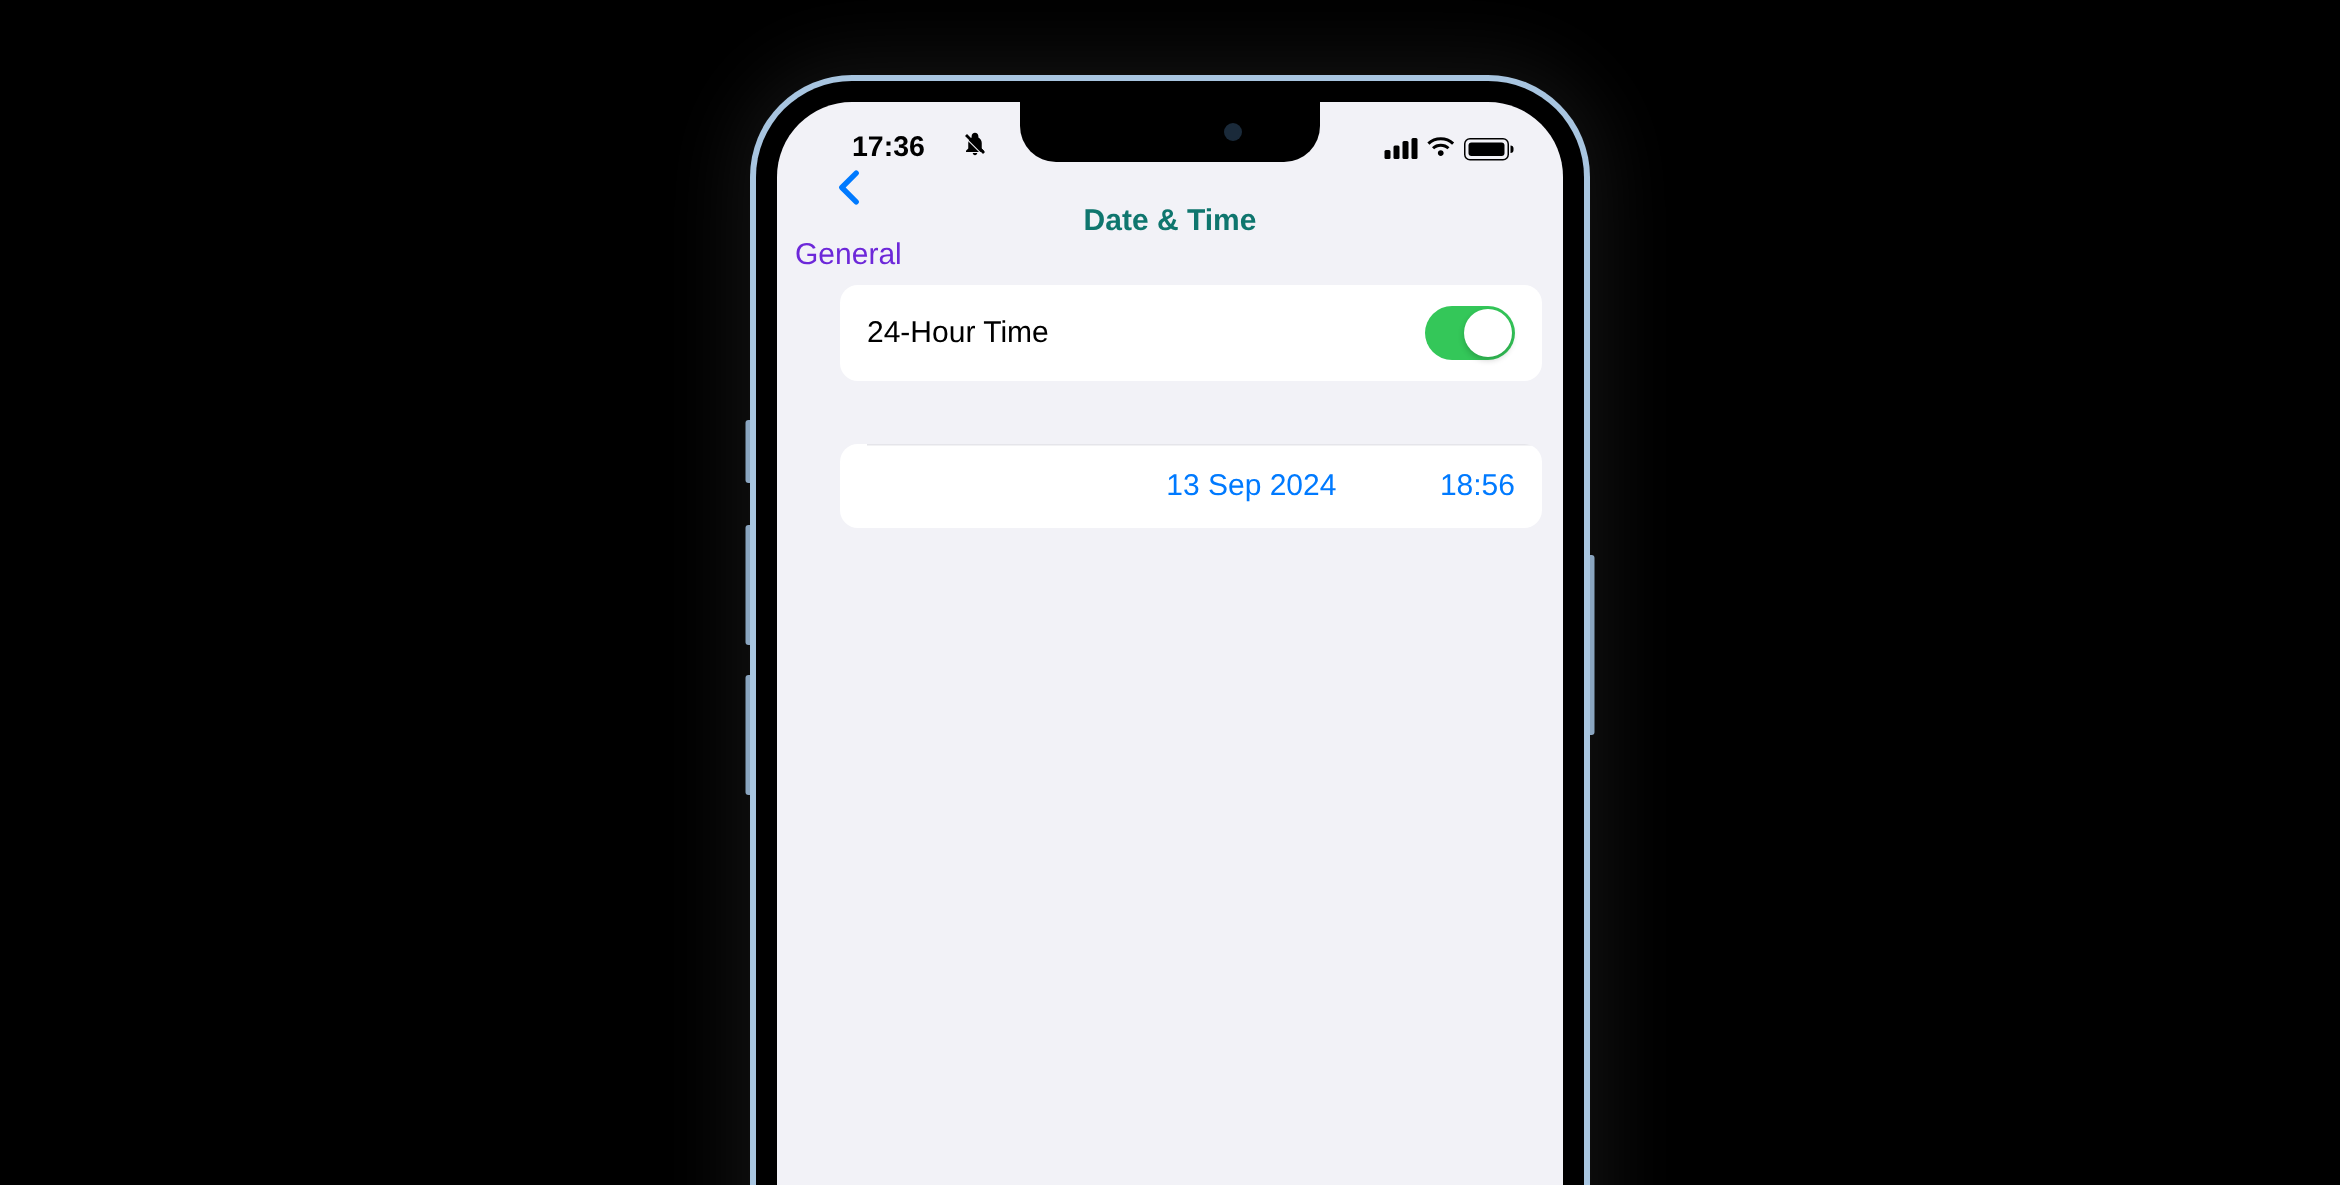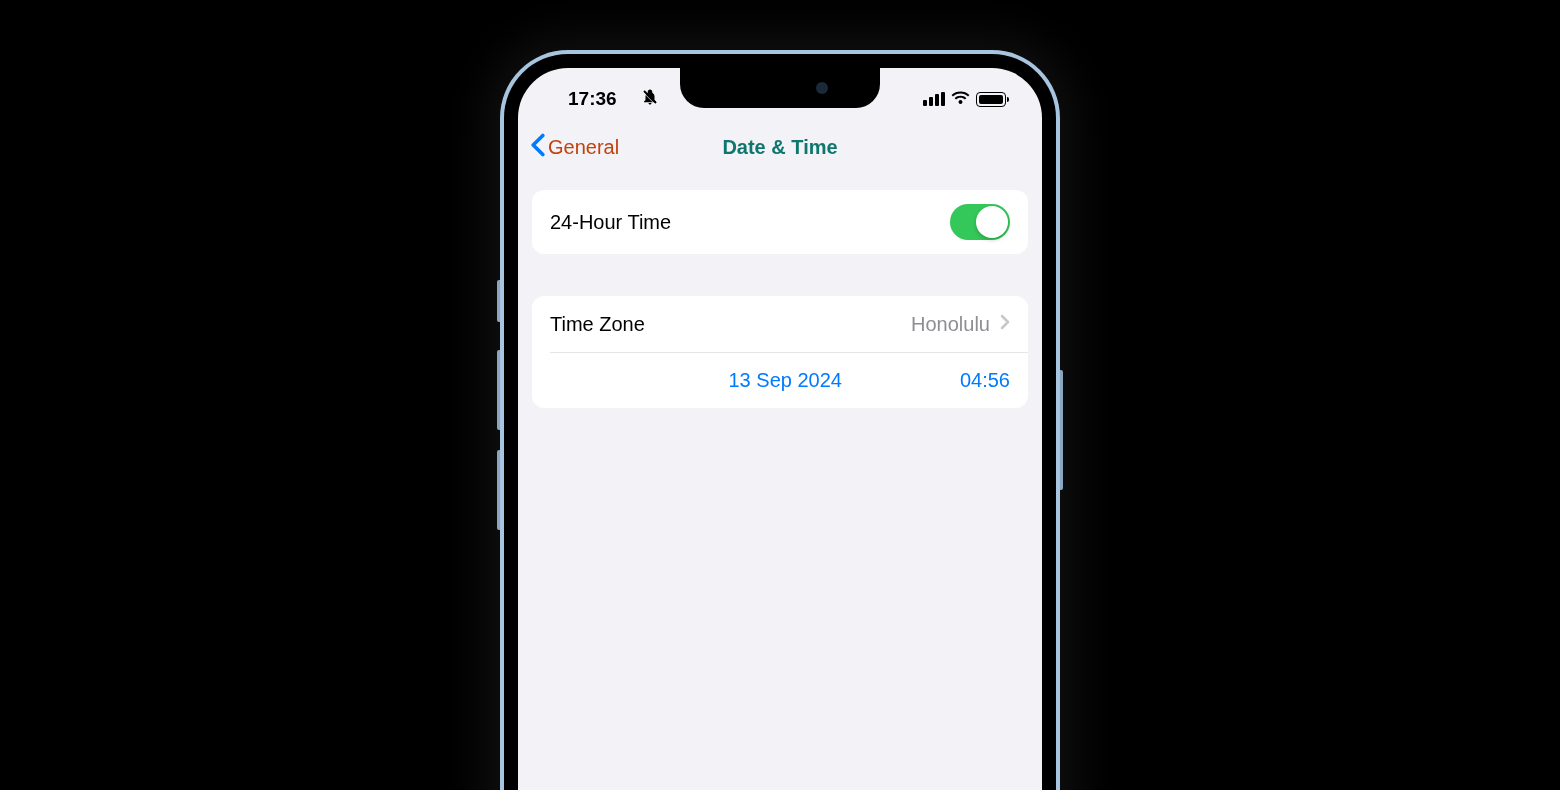--- a/index.html
+++ b/index.html
@@ -187,42 +187,44 @@
       height: 58px;
       display: flex;
       align-items: center;
       position: relative;
       padding: 0 12px;
     }
     
     .back-button {
       display: flex;
       align-items: center;
-      gap: 2px;
-      color: #c2410c;
+      gap: 16px;
+      color: #6d28d9;
       font-size: 20px;
       cursor: pointer;
+      flex-direction: column;
     }
     
     .back-chevron svg {
       width: 16px;
       height: 24px;
     }
     
     .nav-title {
       position: absolute;
       left: 50%;
       transform: translateX(-50%);
       font-size: 20px;
       font-weight: 600;
       color: #0f766e;
     }
     
     .content {
       padding: 14px;
+      margin-left: 28px;
     }
     
     .settings-group {
       background: #fff;
       border-radius: 12px;
       overflow: hidden;
     }
     
     .settings-group + .settings-group {
       margin-top: 42px;
@@ -293,21 +295,21 @@
       right: 2px;
     }
     
     .toggle.off .toggle-knob {
       left: 2px;
     }
     
     .datetime-row {
       display: flex;
       justify-content: flex-end;
-      gap: 118px;
+      gap: 69px;
       padding: 16px 18px;
       border-top: 1px solid #e5e5ea;
       margin-left: 18px;
     }
     
     .datetime-value {
       font-size: 20px;
       color: #007aff;
       cursor: pointer;
     }
@@ -370,33 +372,22 @@
         <div class="settings-group">
           <div class="settings-row">
             <span class="row-label">24-Hour Time</span>
             <div class="toggle on">
               <div class="toggle-knob"></div>
             </div>
           </div>
         </div>
 
         <div class="settings-group">
-          <div class="settings-row">
-            <span class="row-label">Time Zone</span>
-            <div class="row-right">
-              <span class="row-value">Honolulu</span>
-              <span class="chevron-right">
-                <svg viewBox="0 0 10 16" fill="none" stroke="#c7c7cc" stroke-width="2.5" stroke-linecap="round" stroke-linejoin="round">
-                  <polyline points="2,2 8,8 2,14"></polyline>
-                </svg>
-              </span>
-            </div>
-          </div>
           <div class="datetime-row">
             <span class="datetime-value">13 Sep 2024</span>
-            <span class="datetime-value">04:56</span>
+            <span class="datetime-value">18:56</span>
           </div>
         </div>
       </div>
 
     </div>
   </div>
 </div>
 
 </body></html>

